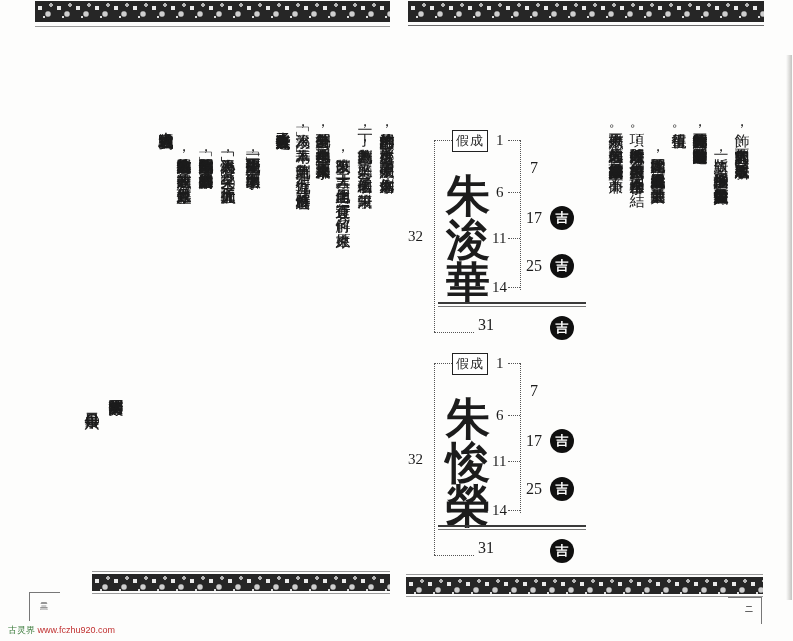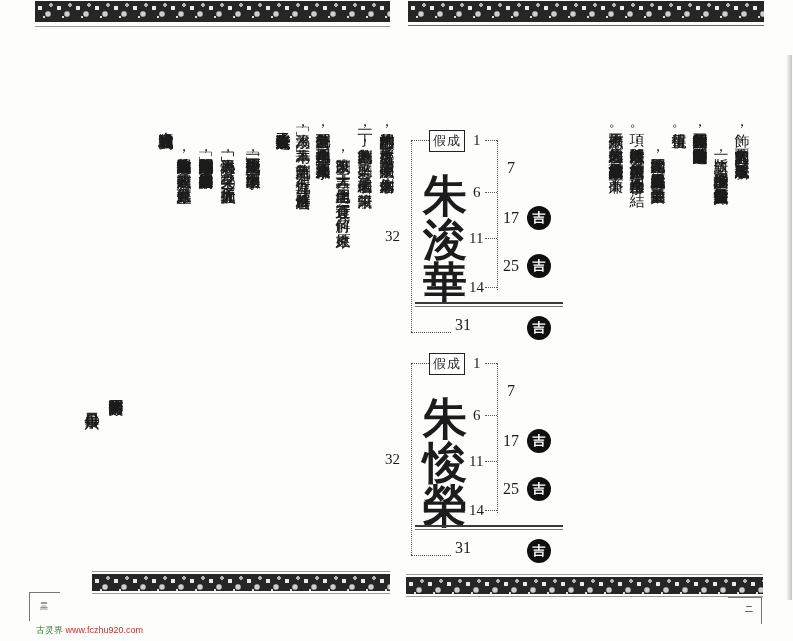--- a/index.html
+++ b/index.html
@@ -11,21 +11,21 @@
       radial-gradient(circle 3.5px at 13px 13px, #cfcfcf 60%, transparent),
       radial-gradient(circle 2px at 16px 4px, #b5b5b5 90%, transparent),
       radial-gradient(circle 1.5px at 9px 16px, #dddddd 90%, transparent);
     background-size:19px 21px;}
   .hline{position:absolute;border-top:1px solid #9a9a9a;height:0;}
   .vcol{position:absolute;writing-mode:vertical-rl;text-orientation:upright;
         font-size:15px;letter-spacing:0px;line-height:20px;width:20px;top:122px;height:465px;
         overflow:hidden;white-space:nowrap;}
   .indent{padding-top:25px;}
   .sig{top:388px;height:180px;font-size:15px;}
-  .diagram{position:absolute;left:389px;width:190px;height:215px;}
+  .diagram{position:absolute;left:412px;width:190px;height:215px;}
   .dot-v{position:absolute;border-left:1px dotted #555;width:0;}
   .dot-h{position:absolute;border-top:1px dotted #555;height:0;}
   .dlabel{position:absolute;left:40px;top:2px;border:1px solid #222;padding:1px 3px;
           font-size:13px;letter-spacing:1px;background:#fff;}
   .dnum{position:absolute;font-size:15px;font-family:"Liberation Serif",serif;}
   .bignum{font-size:16px;}
   .nchar{position:absolute;left:30px;width:52px;text-align:center;font-size:44px;
          font-weight:bold;line-height:44px;font-family:"DejaVu Serif","Liberation Serif",serif;}
   .badge{position:absolute;left:138px;width:24px;height:24px;border-radius:50%;background:#101010;
          color:#fff;font-size:13px;font-weight:bold;display:flex;align-items:center;
@@ -33,21 +33,21 @@
   .dbl{position:absolute;left:26px;width:148px;height:2px;border-top:2px solid #3a3a3a;
        border-bottom:1px solid #777;}
   .corner-l{position:absolute;left:29px;top:592px;width:30px;height:28px;
             border-left:1px solid #777;border-top:1px solid #777;}
   .corner-r{position:absolute;left:728px;top:597px;width:33px;height:26px;
             border-right:1px solid #777;border-top:1px solid #777;}
   .pgnum{position:absolute;writing-mode:vertical-rl;text-orientation:upright;
          font-size:8px;line-height:10px;color:#333;}
   .footer{position:absolute;left:8px;top:624px;font-size:9px;
           font-family:"Liberation Sans","DejaVu Sans",sans-serif;}
-  .footer .site{color:#3a7a3a;margin-left:28px;}
+  .footer .site{color:#3a7a3a;}
   .footer .url{color:#c03030;text-align:center;}
   .edge{position:absolute;left:786px;top:55px;width:6px;height:545px;
         background:linear-gradient(90deg,transparent,#c3c3c0);}
 </style>
 </head>
 <body>
 
 <div class="band" style="left:35px;top:1px;width:355px;"></div>
 <div class="band" style="left:408px;top:1px;width:356px;"></div>
 <div class="hline" style="left:35px;top:26px;width:355px;"></div>

